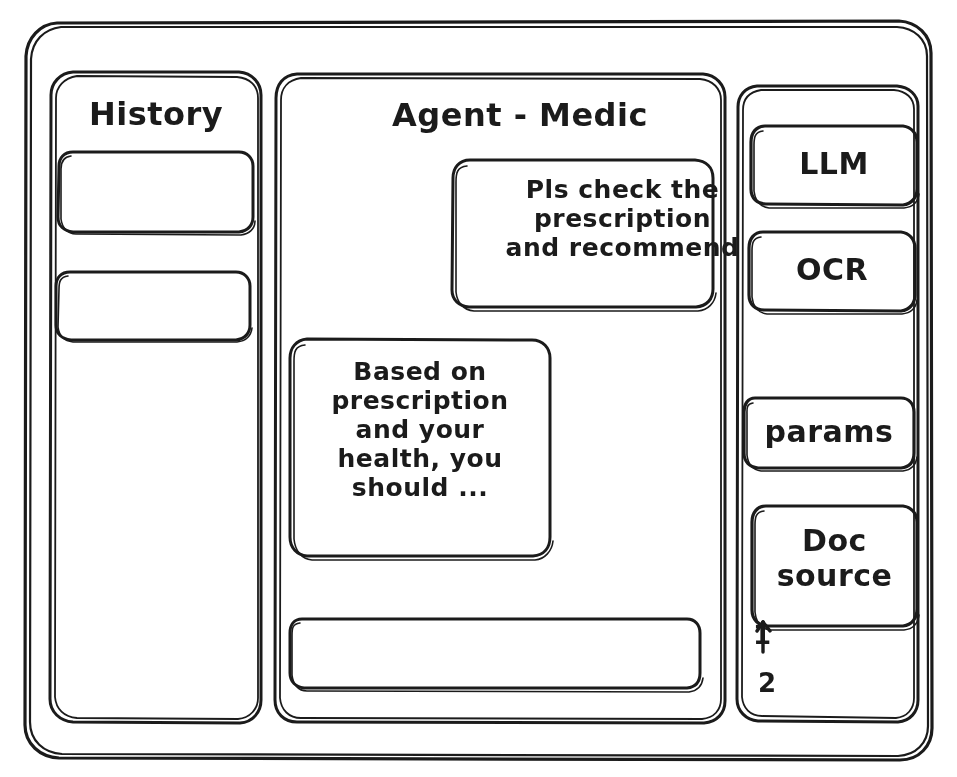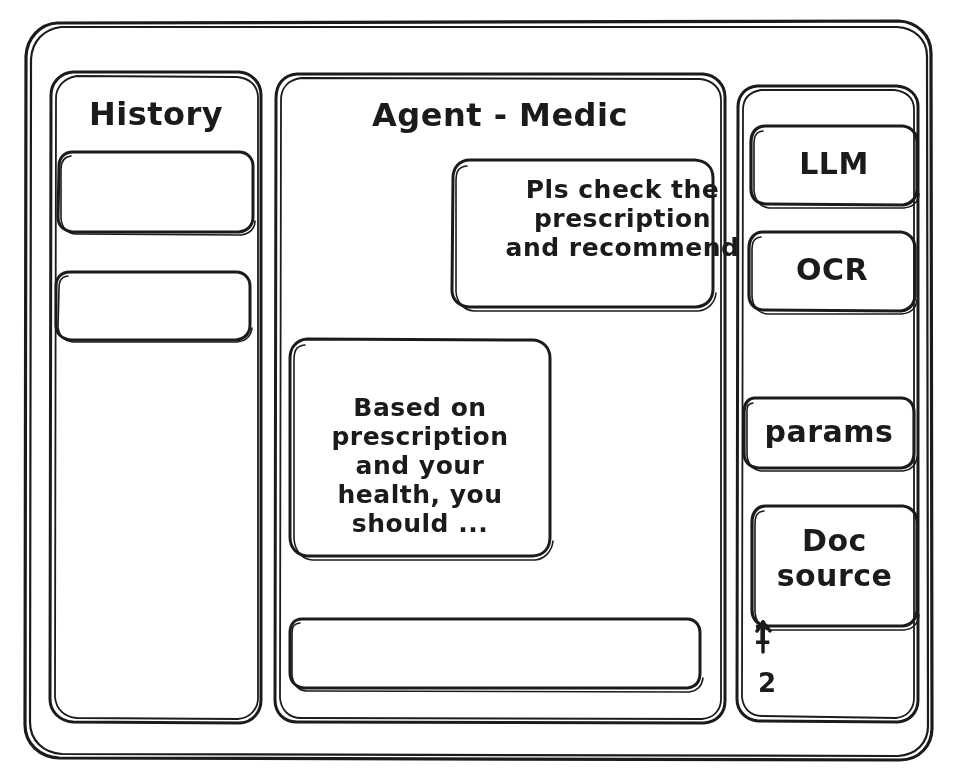--- a/index.html
+++ b/index.html
@@ -119,29 +119,29 @@
 
     </g>
   </svg>
 
   <div class="hit" style="left:50px; top:72px; width:211px; height:651px;"></div>
   <div class="lbl panel-title" style="left:51px; top:96px; width:210px;">History</div>
   <div class="hit lbl bubble-text" style="left:58px; top:152px; width:195px; height:80px; line-height:80px;"></div>
   <div class="hit lbl bubble-text" style="left:56px; top:272px; width:194px; height:68px; line-height:68px;"></div>
 
   <div class="hit" style="left:275px; top:74px; width:450px; height:648px;"></div>
-  <div class="lbl panel-title" style="left:276px; top:97px; width:448px;">Agent - Medic</div>
+  <div class="lbl panel-title" style="left:276px; top:97px; width:448px;padding-left:20px;">Agent - Medic</div>
 
   <div class="hit" style="left:452px; top:160px; width:261px; height:147px;margin-left:40px;">
     <div class="lbl bubble-text" style="left:0; top:15px; width:261px;">Pls check the
 prescription
 and recommend</div>
   </div>
 
-  <div class="hit" style="left:290px; top:339px; width:260px; height:217px;margin-top:36px;">
+  <div class="hit" style="left:290px; top:339px; width:260px; height:217px;">
     <div class="lbl bubble-text" style="left:0; top:18px; width:260px;">Based on
 prescription
 and your
 health, you
 should ...</div>
   </div>
 
   <div class="hit lbl bubble-text" style="left:290px; top:619px; width:410px; height:69px; line-height:69px; text-align:left; padding-left:14px; box-sizing:border-box;" placeholder=""></div>
 
   <div class="hit" style="left:737px; top:86px; width:181px; height:636px;"></div>

